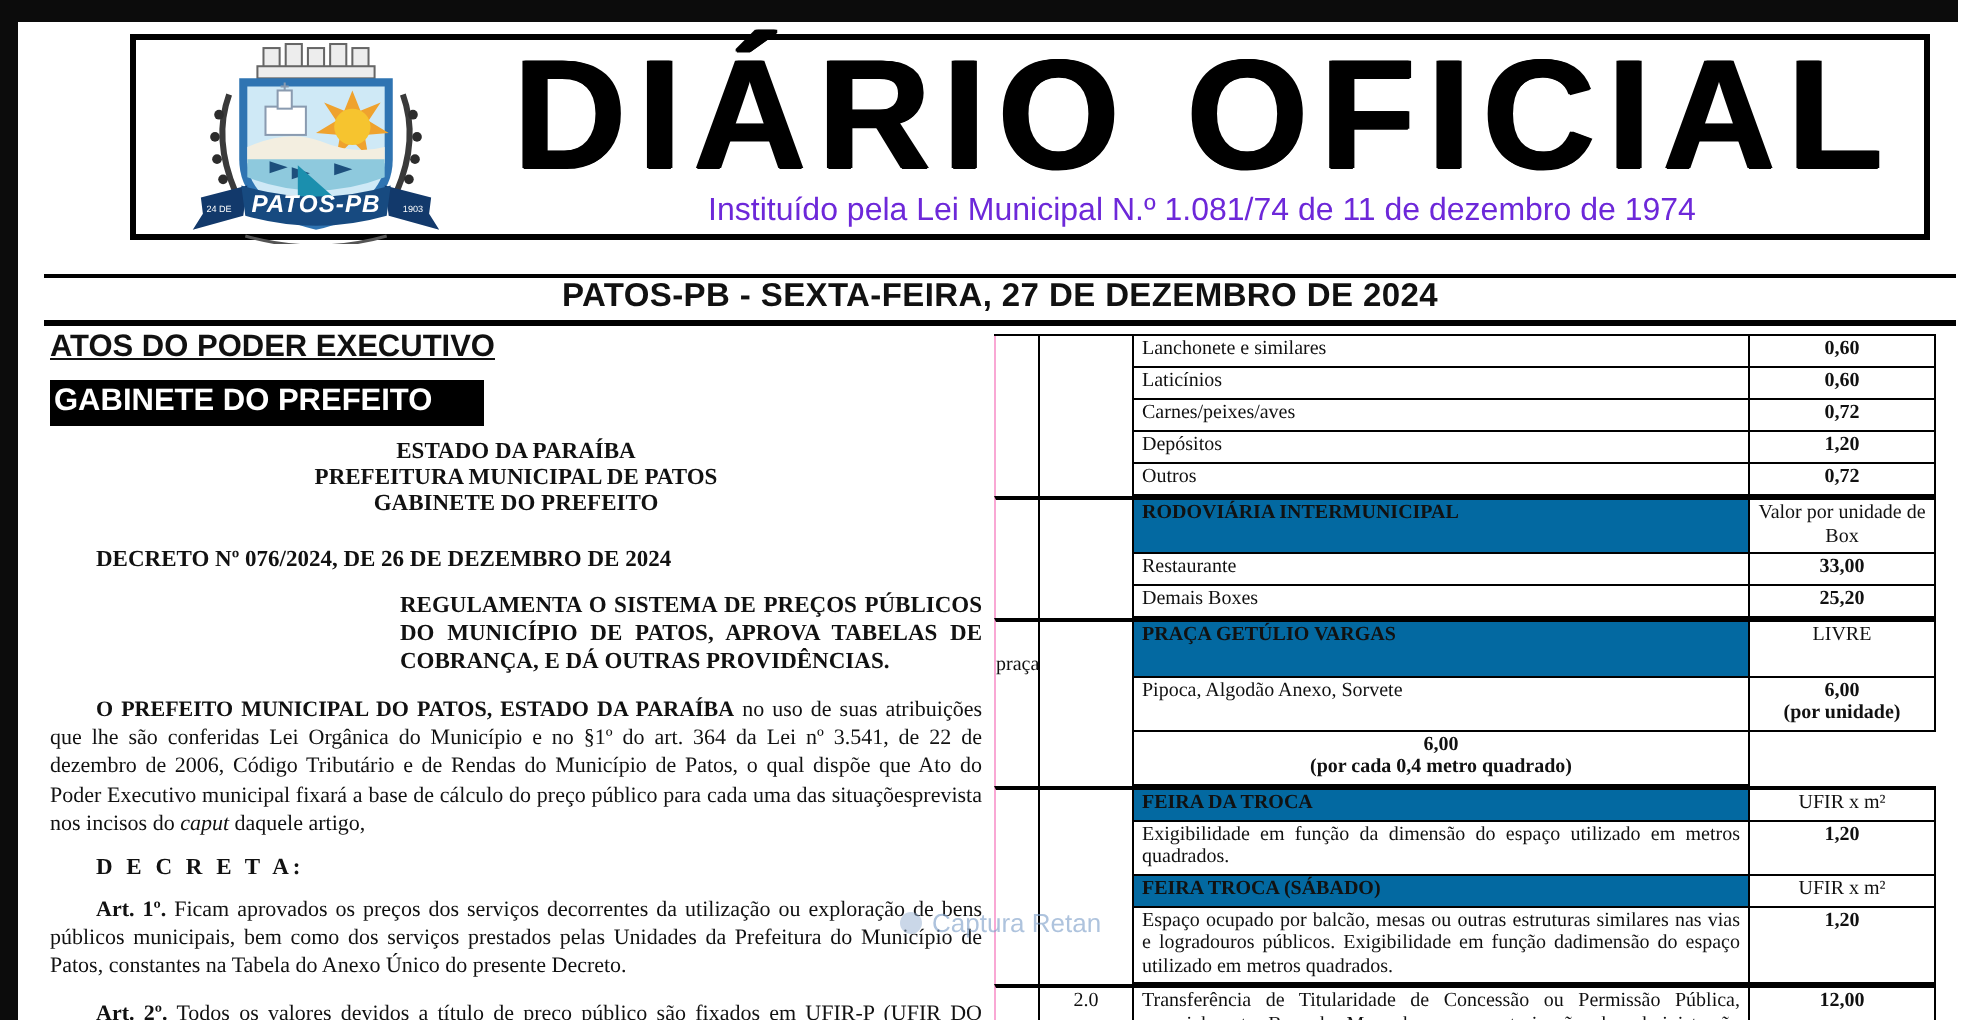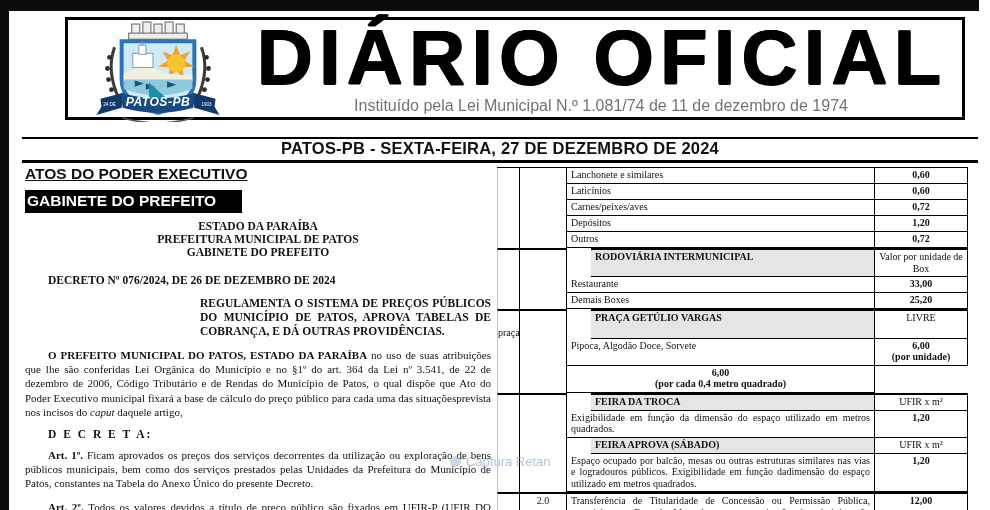--- a/index.html
+++ b/index.html
@@ -15,21 +15,21 @@
   .header-box{position:absolute;left:65px;top:17px;width:894px;height:97px;border:3px solid #000;background:#fff;}
   .logo{position:absolute;left:14px;top:1px;width:152px;height:101px;}
   .masthead-title{
     position:absolute;left:176px;right:2px;top:-4px;height:72px;
     font-family:"Liberation Sans",sans-serif;font-weight:700;font-size:78px;line-height:82px;
     letter-spacing:6px;text-align:center;white-space:nowrap;color:#000;
     text-shadow:0.7px 0 0 #000,-0.7px 0 0 #000,0 0.5px 0 #000;
   }
   .masthead-subtitle{
     position:absolute;left:176px;right:4px;bottom:2px;text-align:center;
-    font-family:"Liberation Sans",sans-serif;font-size:16px;color:#737373;white-space:nowrap;
+    font-family:"Liberation Sans",sans-serif;font-size:16px;color:#6d28d9;white-space:nowrap;
   }
 
   
   .dateline-top{position:absolute;left:22px;top:137px;width:956px;border-top:2px solid #000;}
   .datebar{position:absolute;left:22px;top:139px;width:956px;text-align:center;
     font-family:"Liberation Sans",sans-serif;font-weight:700;font-size:16.5px;letter-spacing:.2px;}
   .dateline-bottom{position:absolute;left:22px;top:160px;width:956px;border-top:3px solid #000;}
 
   
   .leftcol{position:absolute;left:25px;top:165px;width:466px;}
@@ -54,21 +54,21 @@
   
   .ptable{position:absolute;left:497px;top:167px;width:471px;border-top:1px solid #000;
     font-size:10px;line-height:11.5px;background:#fff;}
   .prow{display:grid;grid-template-columns:23px 47px 308px 93px;}
   .prow>div{box-sizing:border-box;}
   .c0{border-left:1px solid #f9a8d4;border-right:1px solid #000;padding-top:16px;white-space:nowrap;overflow:visible;}
   .c1{border-right:1px solid #000;text-align:center;padding-top:1px;}
   .c2{border-right:1px solid #000;border-bottom:1px solid #000;padding:1px 4px 2px;}
   .c3{border-right:1px solid #000;border-bottom:1px solid #000;text-align:center;padding:1px 3px 2px;}
   .thick>div{border-top:2px solid #000;}
-  .gray .c2{background:#e5e5e5;font-weight:700;margin-left:24px;}
+  .gray .c2{background:#0369a1;font-weight:700;}
   .vb .v1{font-weight:700;}
   .just .c2{text-align:justify;}
   .v2{display:block;font-weight:700;}
 </style>
 </head>
 <body>
 
 <div class="topbar"></div>
 <div class="leftbar"></div>
 
@@ -217,21 +217,21 @@
   <div class="prow gray thick">
     <div class="c0">praça</div>
     <div class="c1"></div>
     <div class="c2">PRAÇA GETÚLIO VARGAS</div>
     <div class="c3"><span class="v1">LIVRE</span></div>
   </div>
 
   <div class="prow vb">
     <div class="c0"></div>
     <div class="c1"></div>
-    <div class="c2">Pipoca, Algodão Doce, Sorvete</div>
+    <div class="c2">Pipoca, Algodão Anexo, Sorvete</div>
     <div class="c3"><span class="v1">6,00</span><span class="v2">(por unidade)</span></div>
   </div>
 
   <div class="prow vb">
     <div class="c0"></div>
     <div class="c1"></div>
     <div class="c3"><span class="v1">6,00</span><span class="v2">(por cada 0,4 metro quadrado)</span></div>
   </div>
 
   <div class="prow gray thick">
@@ -244,21 +244,21 @@
   <div class="prow vb just">
     <div class="c0"></div>
     <div class="c1"></div>
     <div class="c2">Exigibilidade em função da dimensão do espaço utilizado em metros quadrados.</div>
     <div class="c3"><span class="v1">1,20</span></div>
   </div>
 
   <div class="prow gray">
     <div class="c0"></div>
     <div class="c1"></div>
-    <div class="c2">FEIRA APROVA (SÁBADO)</div>
+    <div class="c2">FEIRA TROCA (SÁBADO)</div>
     <div class="c3"><span class="v1">UFIR x m²</span></div>
   </div>
 
   <div class="prow vb just">
     <div class="c0"></div>
     <div class="c1"></div>
     <div class="c2">Espaço ocupado por balcão, mesas ou outras estruturas similares nas vias e logradouros públicos. Exigibilidade em função dadimensão do espaço utilizado em metros quadrados.</div>
     <div class="c3"><span class="v1">1,20</span></div>
   </div>
 

